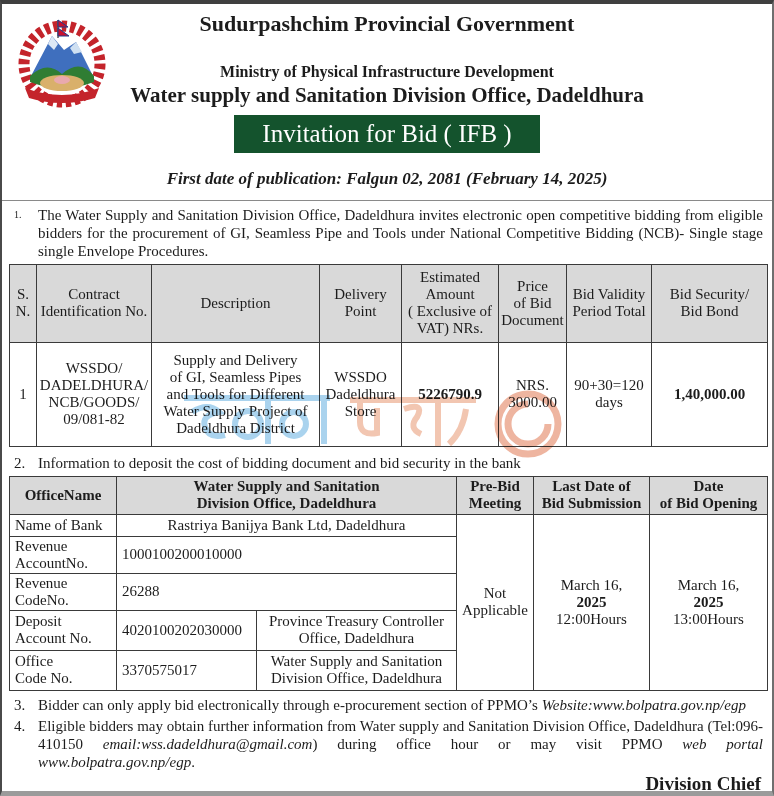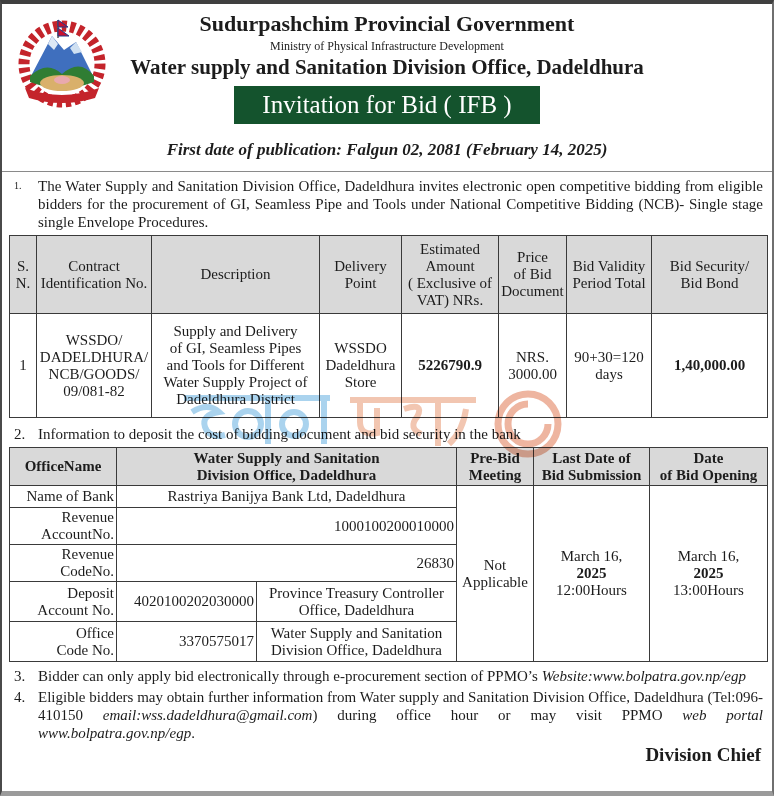--- a/index.html
+++ b/index.html
@@ -4,38 +4,38 @@
 <style>
   html,body{margin:0;padding:0;background:#fff;}
   body{width:774px;height:796px;font-family:"Liberation Serif", serif;color:#1c1c1c;}
   .doc{position:relative;width:774px;height:796px;box-sizing:border-box;
        border-top:4px solid #3f3f3f;border-left:2px solid #4a4a4a;
        border-right:2px solid #6f6f6f;border-bottom:5px solid #9b9b9b;
        padding:6px 7px 0;overflow:hidden;background:#fff;}
   .logo{position:absolute;left:10px;top:12px;width:100px;height:96px;}
   .hdr{text-align:center;}
   .hdr .l1{font-size:22px;font-weight:bold;line-height:1.3;}
-  .hdr .l2{font-size:12px;font-weight:normal;line-height:1.3;}
+  .hdr .l2{font-size:16px;font-weight:bold;line-height:1.3;margin-top:23px;}
   .hdr .l3{font-size:21px;font-weight:bold;line-height:1.3;}
   .titlewrap{text-align:center;margin-top:5px;}
   .titlebox{display:inline-block;background:#14532d;color:#ffffff;
             font-size:25px;font-weight:normal;padding:4px 28px;line-height:1.2;}
   .pubdate{text-align:center;font-size:17px;font-weight:bold;font-style:italic;margin-top:16px;}
   .divider{border-top:1.5px solid #8a8a8a;margin:11px -7px 0 -7px;}
   .item{display:flex;margin-top:5px;font-size:15px;line-height:1.2;}
   .item .no{flex:0 0 24px;padding-left:5px;}
   .item .no.small{font-size:10px;padding-top:3px;}
   .item .txt{flex:1;text-align:justify;padding-right:2px;}
   table{border-collapse:collapse;width:100%;table-layout:fixed;margin-top:4px;}
   td,th{border:1.5px solid #3a3a3a;vertical-align:middle;text-align:center;
         font-size:15px;font-weight:normal;padding:1px 2px;box-sizing:border-box;}
   th{background:#d9d9d9;}
   .pl{white-space:pre-line;}
   .b{font-weight:bold;}
-  .left{text-align:right;padding-left:5px;margin-left:40px;}
+  .left{text-align:left;padding-left:5px;margin-left:40px;}
   .bank th{font-weight:bold;}
   .sig{text-align:right;font-size:19px;font-weight:bold;margin-top:2px;padding-right:4px;}
   .watermark{position:absolute;left:176px;top:378px;opacity:.5;
              mix-blend-mode:multiply;pointer-events:none;z-index:5;}
 </style>
 </head>
 <body>
 
 <div class="doc">
 
@@ -173,21 +173,21 @@
         </td>
       </tr>
       <tr style="height:36px">
         <td class="left pl">Revenue
 AccountNo.</td>
         <td class="left" colspan="2">1000100200010000</td>
       </tr>
       <tr style="height:34px">
         <td class="left pl">Revenue
 CodeNo.</td>
-        <td class="left" colspan="2">26830</td>
+        <td class="left" colspan="2">26288</td>
       </tr>
       <tr style="height:40px">
         <td class="left pl">Deposit
 Account No.</td>
         <td class="left">4020100202030000</td>
         <td class="pl">Province Treasury Controller
 Office, Dadeldhura</td>
       </tr>
       <tr style="height:40px">
         <td class="left pl">Office

